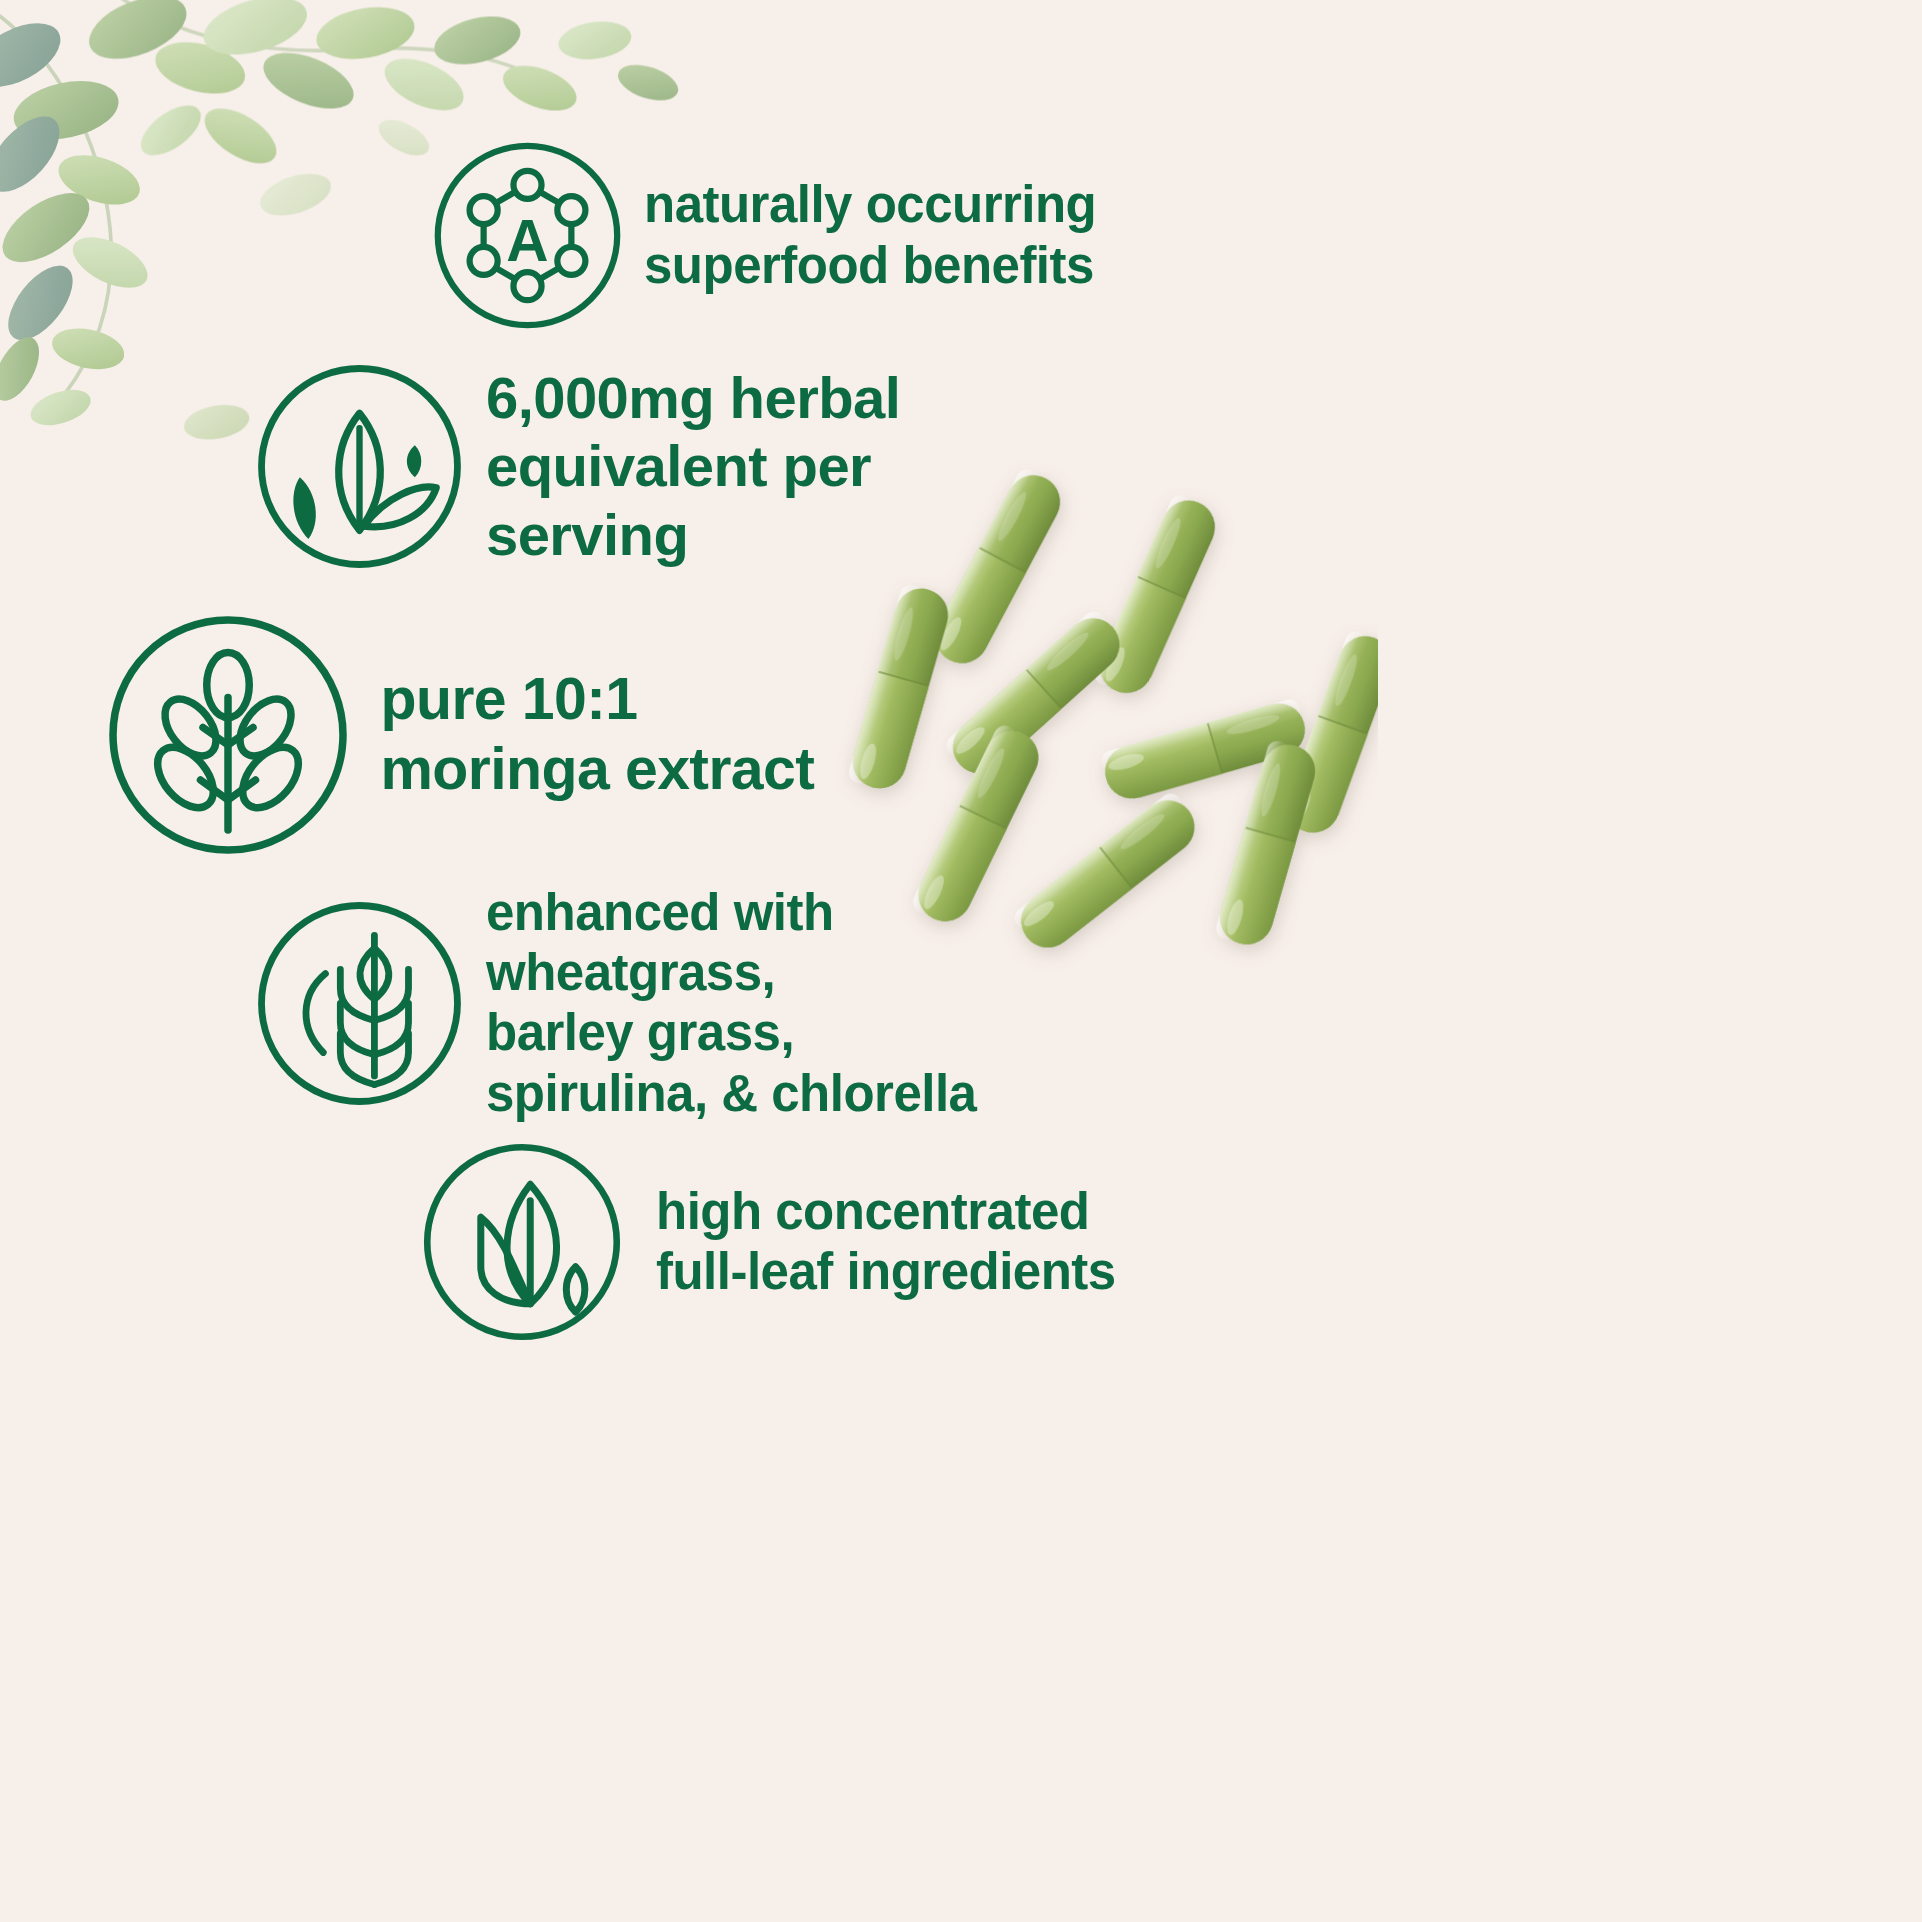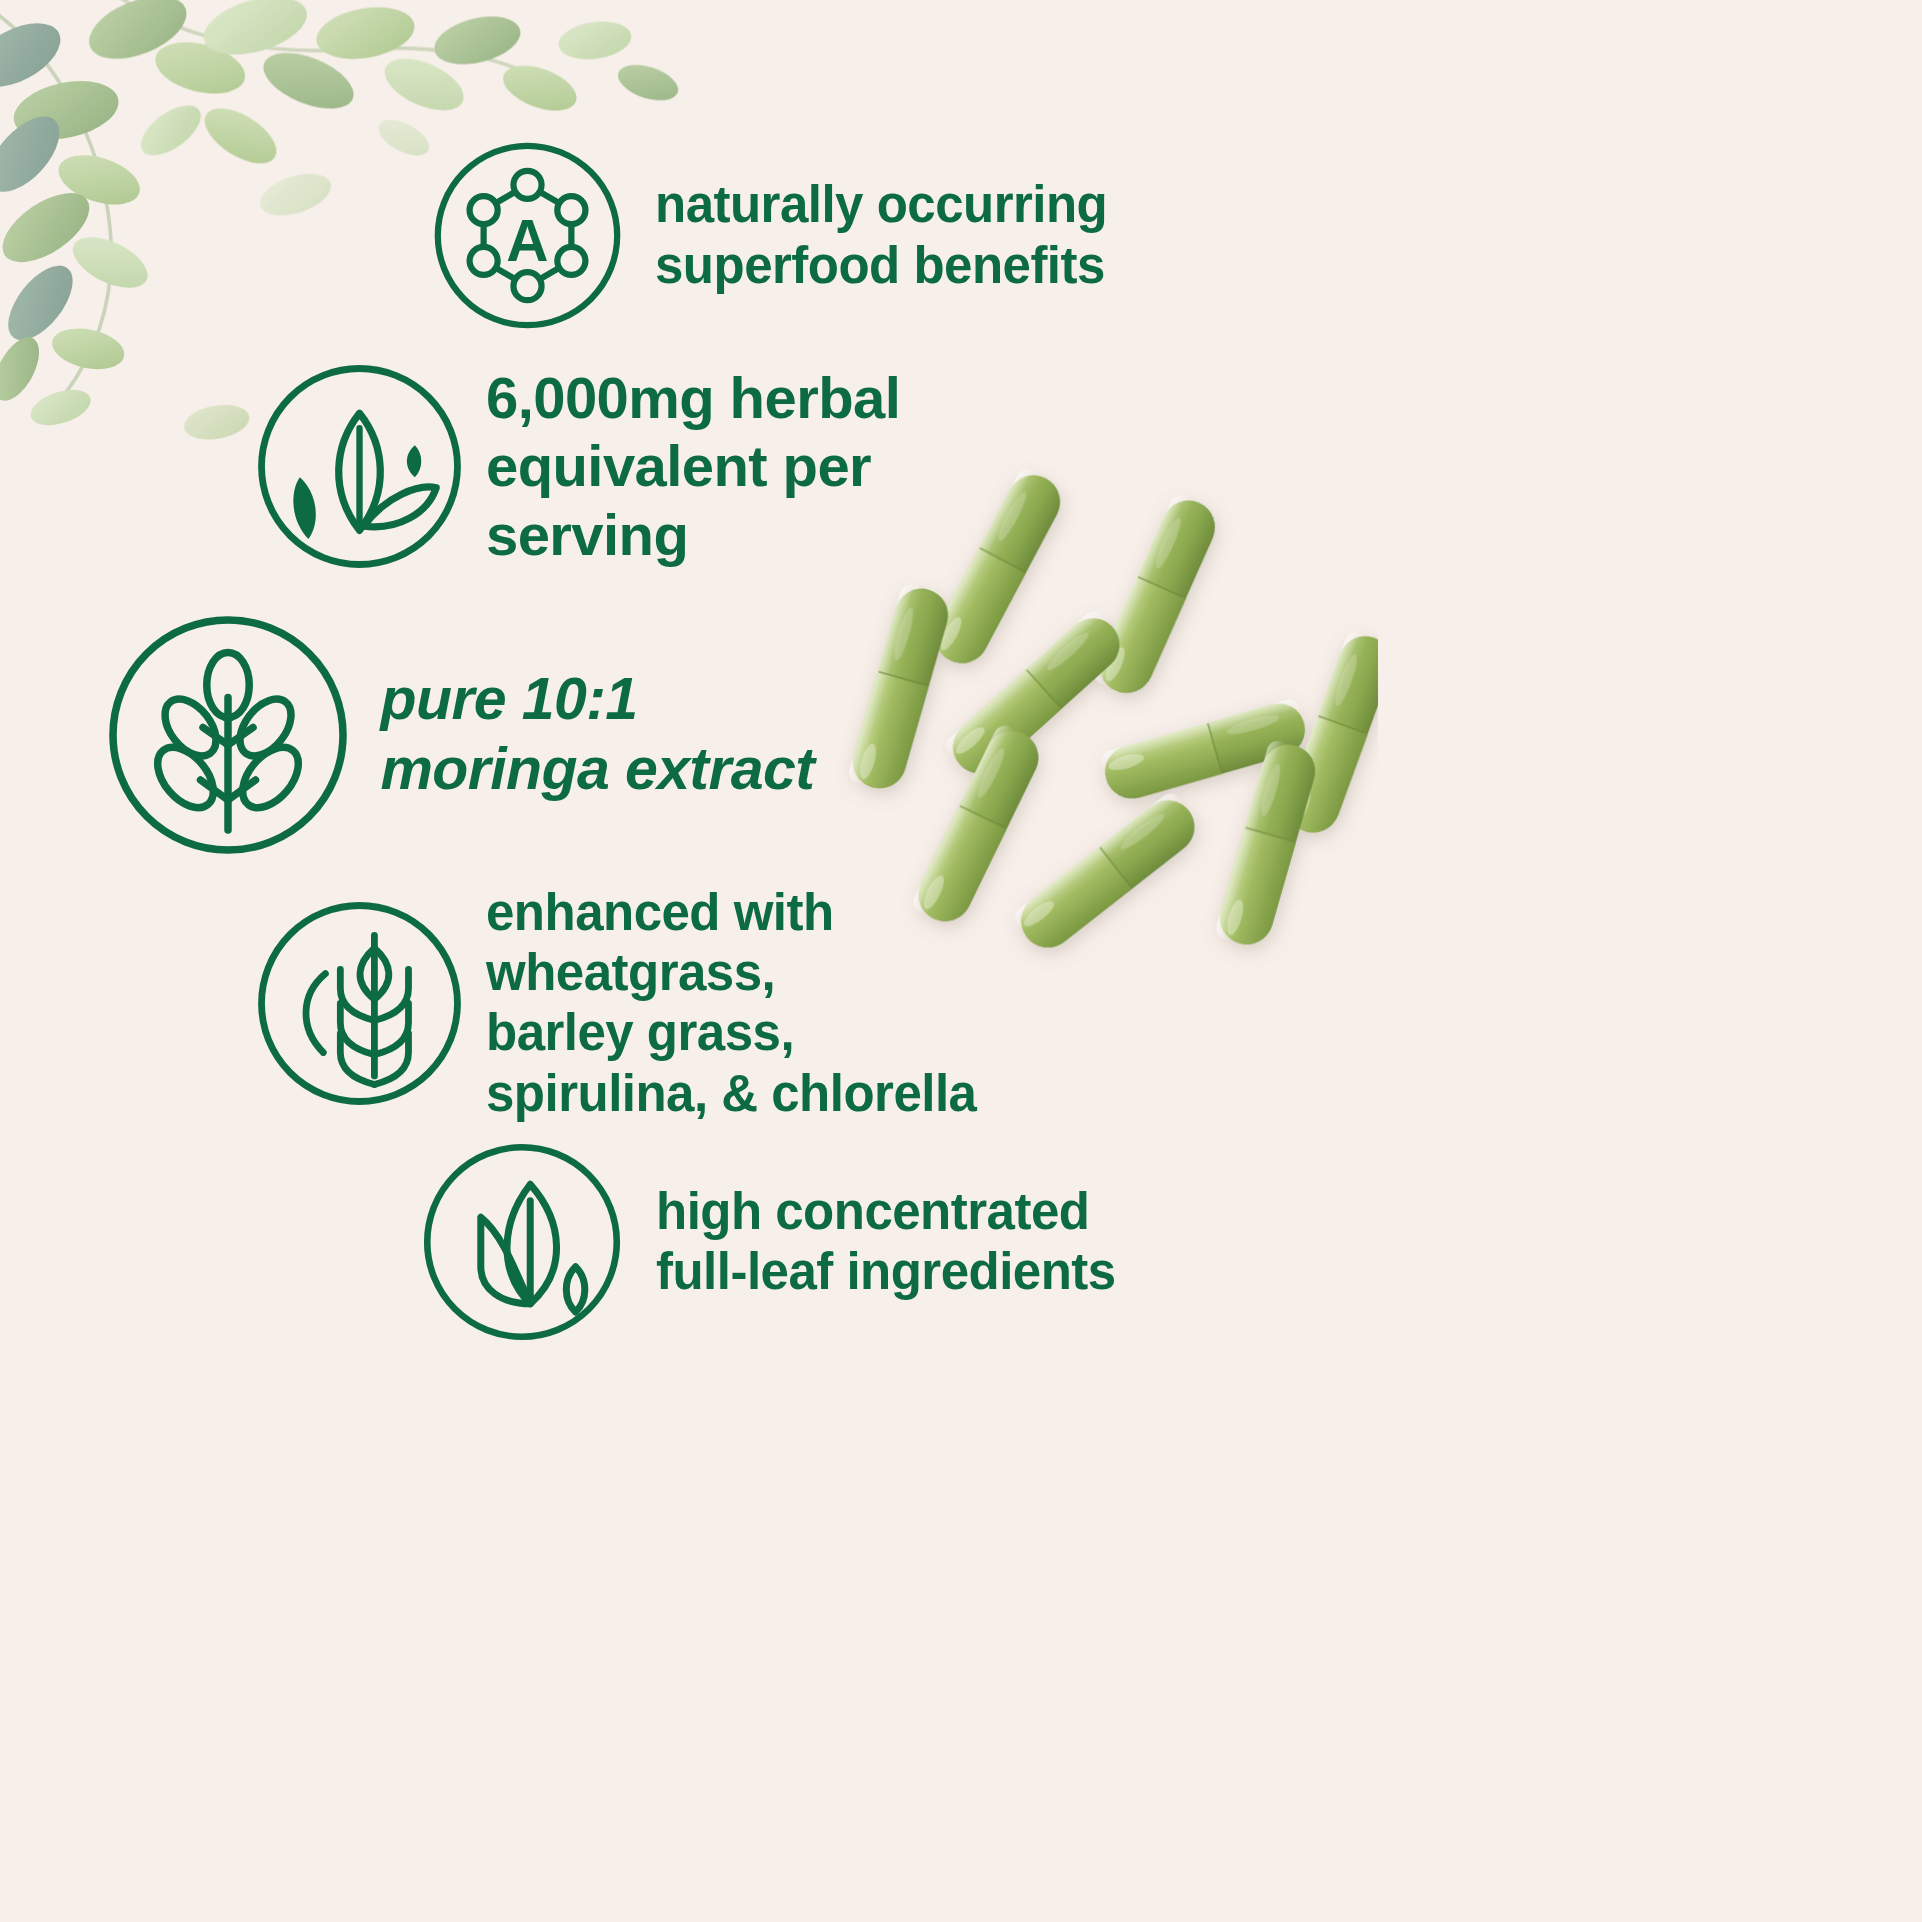--- a/index.html
+++ b/index.html
@@ -25,29 +25,29 @@
     color:#0d6b42;
     font-weight:bold;
     letter-spacing:-0.01em;
     line-height:1.18;
     white-space:pre-line;
   }
 
   
   #f1{left:430px;top:138px;}
   #f1 .icon-wrap{width:195px;height:195px;}
-  #f1 .feature-text{font-size:51px;margin-left:30px;}
+  #f1 .feature-text{font-size:51px;margin-left:19px;}
 
   #f2{left:253px;top:360px;}
   #f2 .icon-wrap{width:213px;height:213px;}
   #f2 .feature-text{font-size:58px;margin-left:20px;}
 
   #f3{left:103px;top:610px;}
   #f3 .icon-wrap{width:250px;height:250px;}
-  #f3 .feature-text{font-size:59px;margin-left:27.5px;font-style:italic;}
+  #f3 .feature-text{font-size:59px;margin-left:27.5px;}
 
   #f4{left:253px;top:883px;}
   #f4 .icon-wrap{width:213px;height:213px;}
   #f4 .feature-text{font-size:51px;margin-left:20px;}
 
   #f5{left:419px;top:1139px;}
   #f5 .icon-wrap{width:206px;height:206px;}
   #f5 .feature-text{font-size:51px;margin-left:31px;}
 
   

